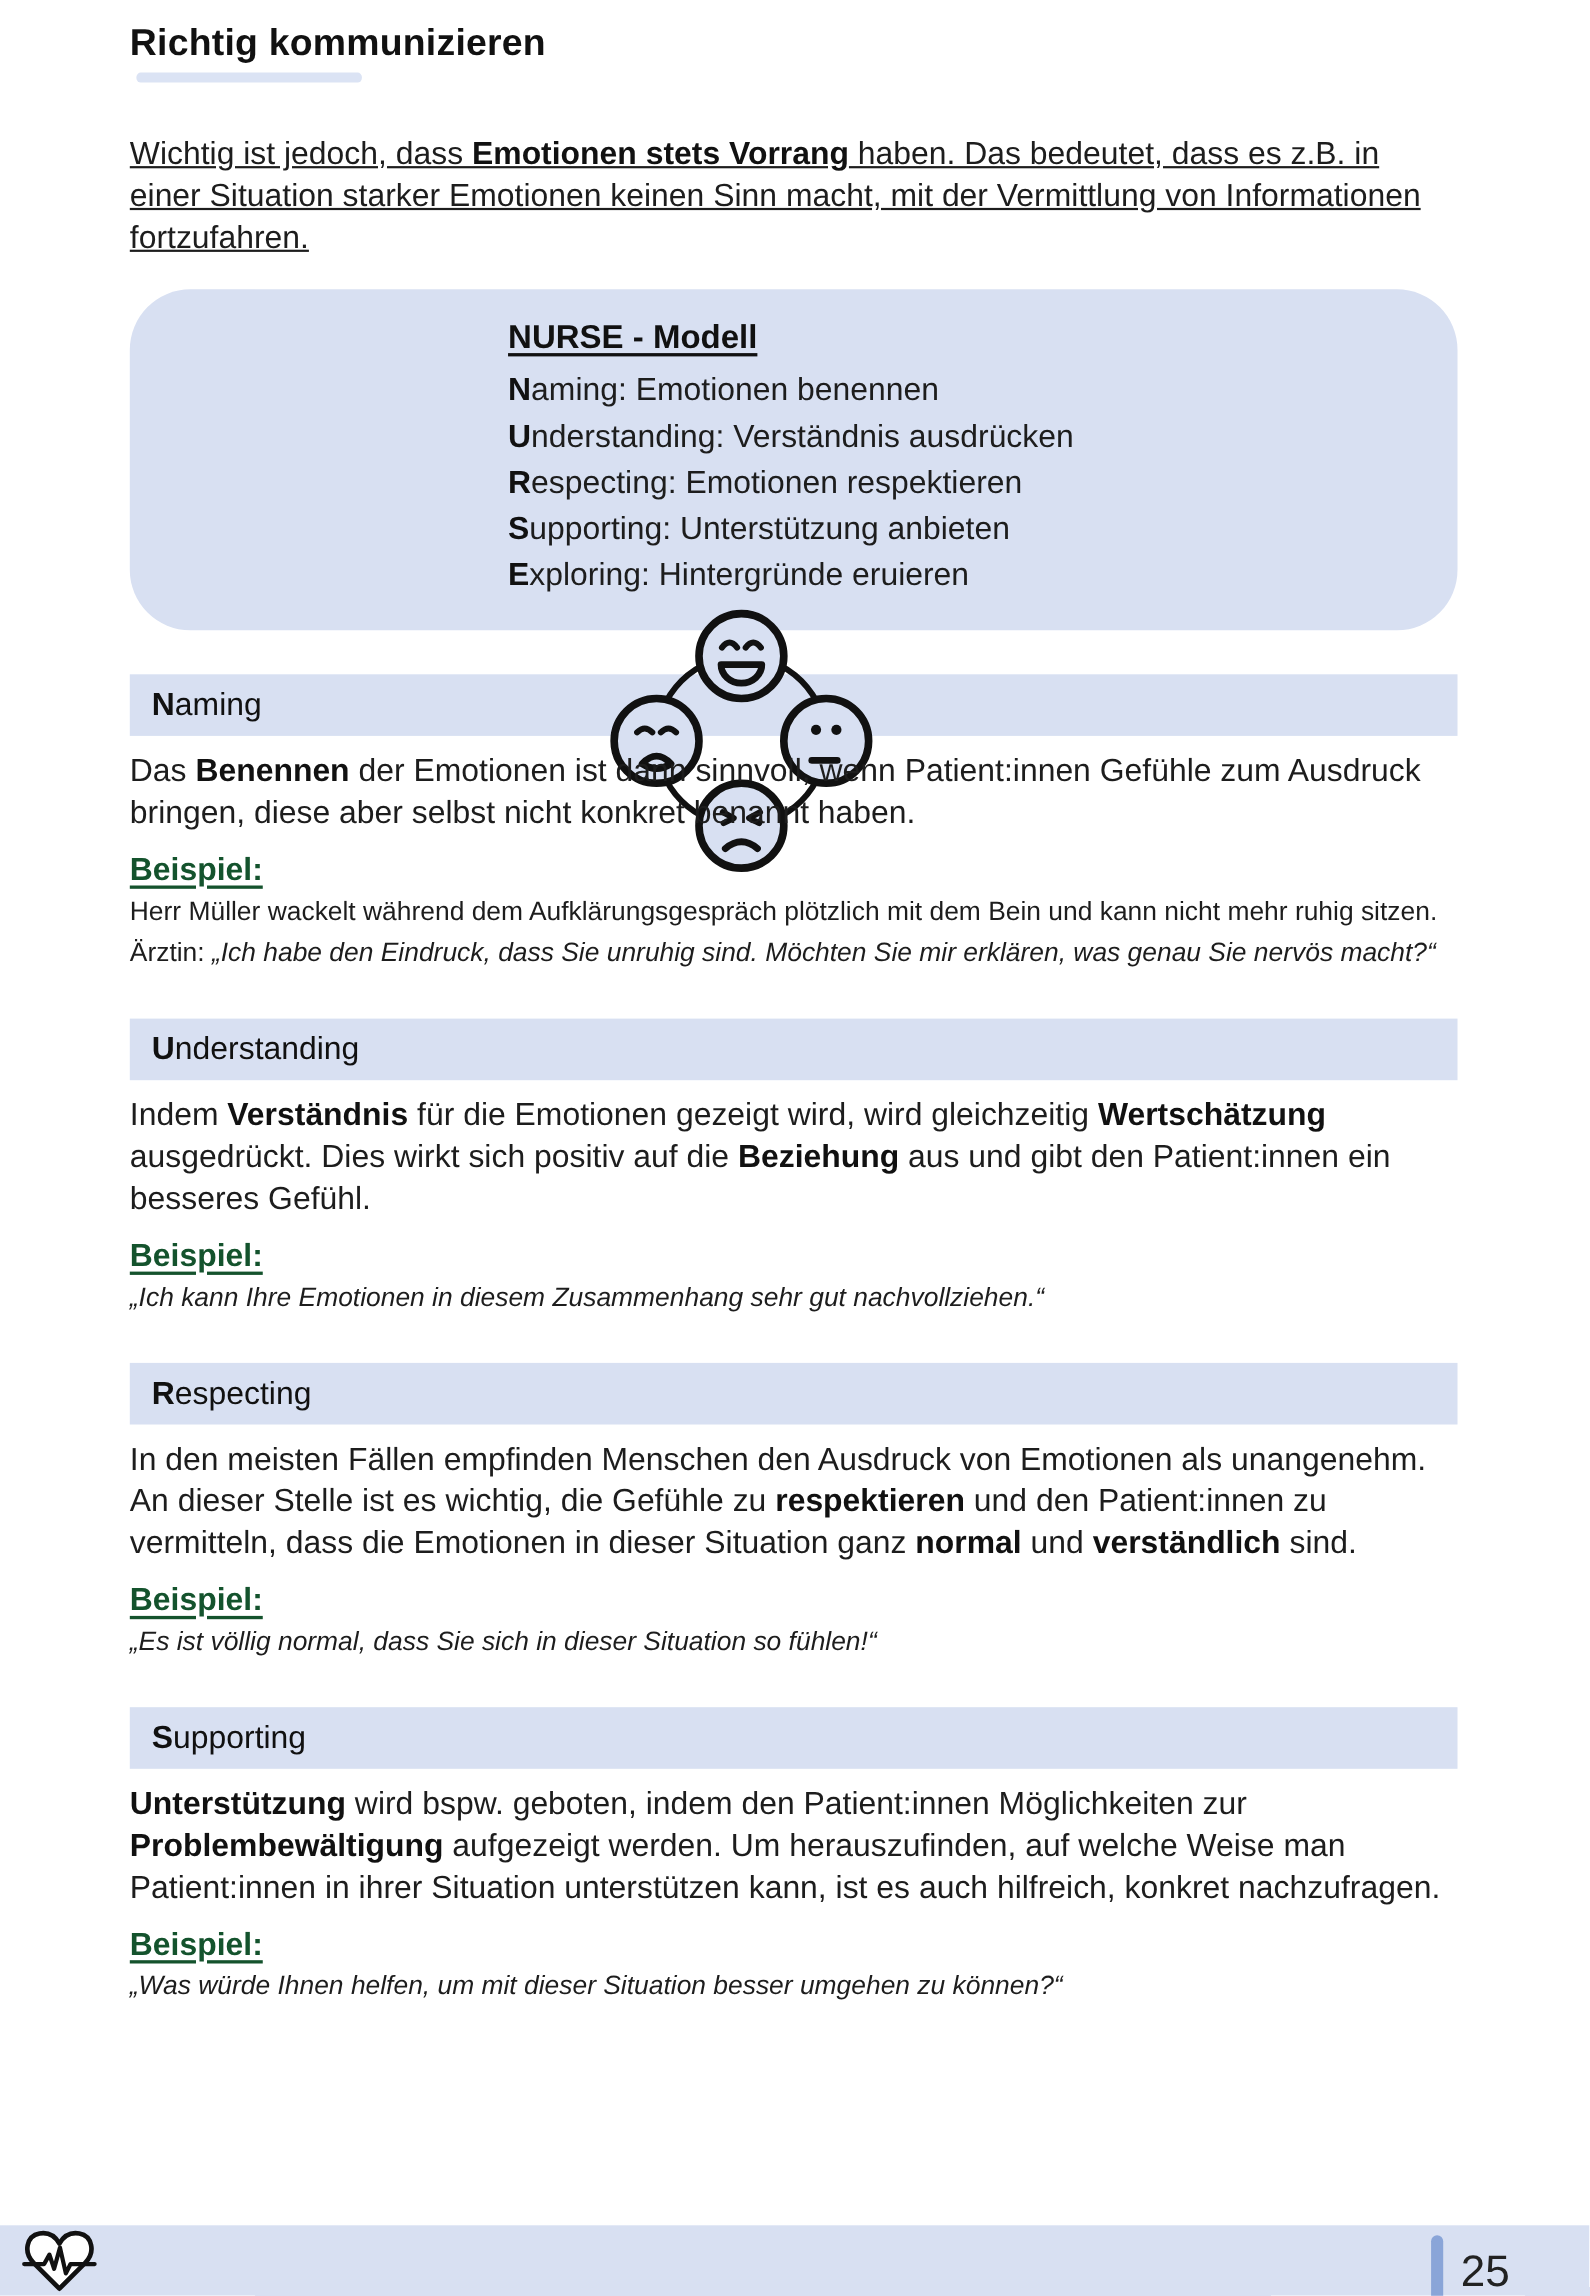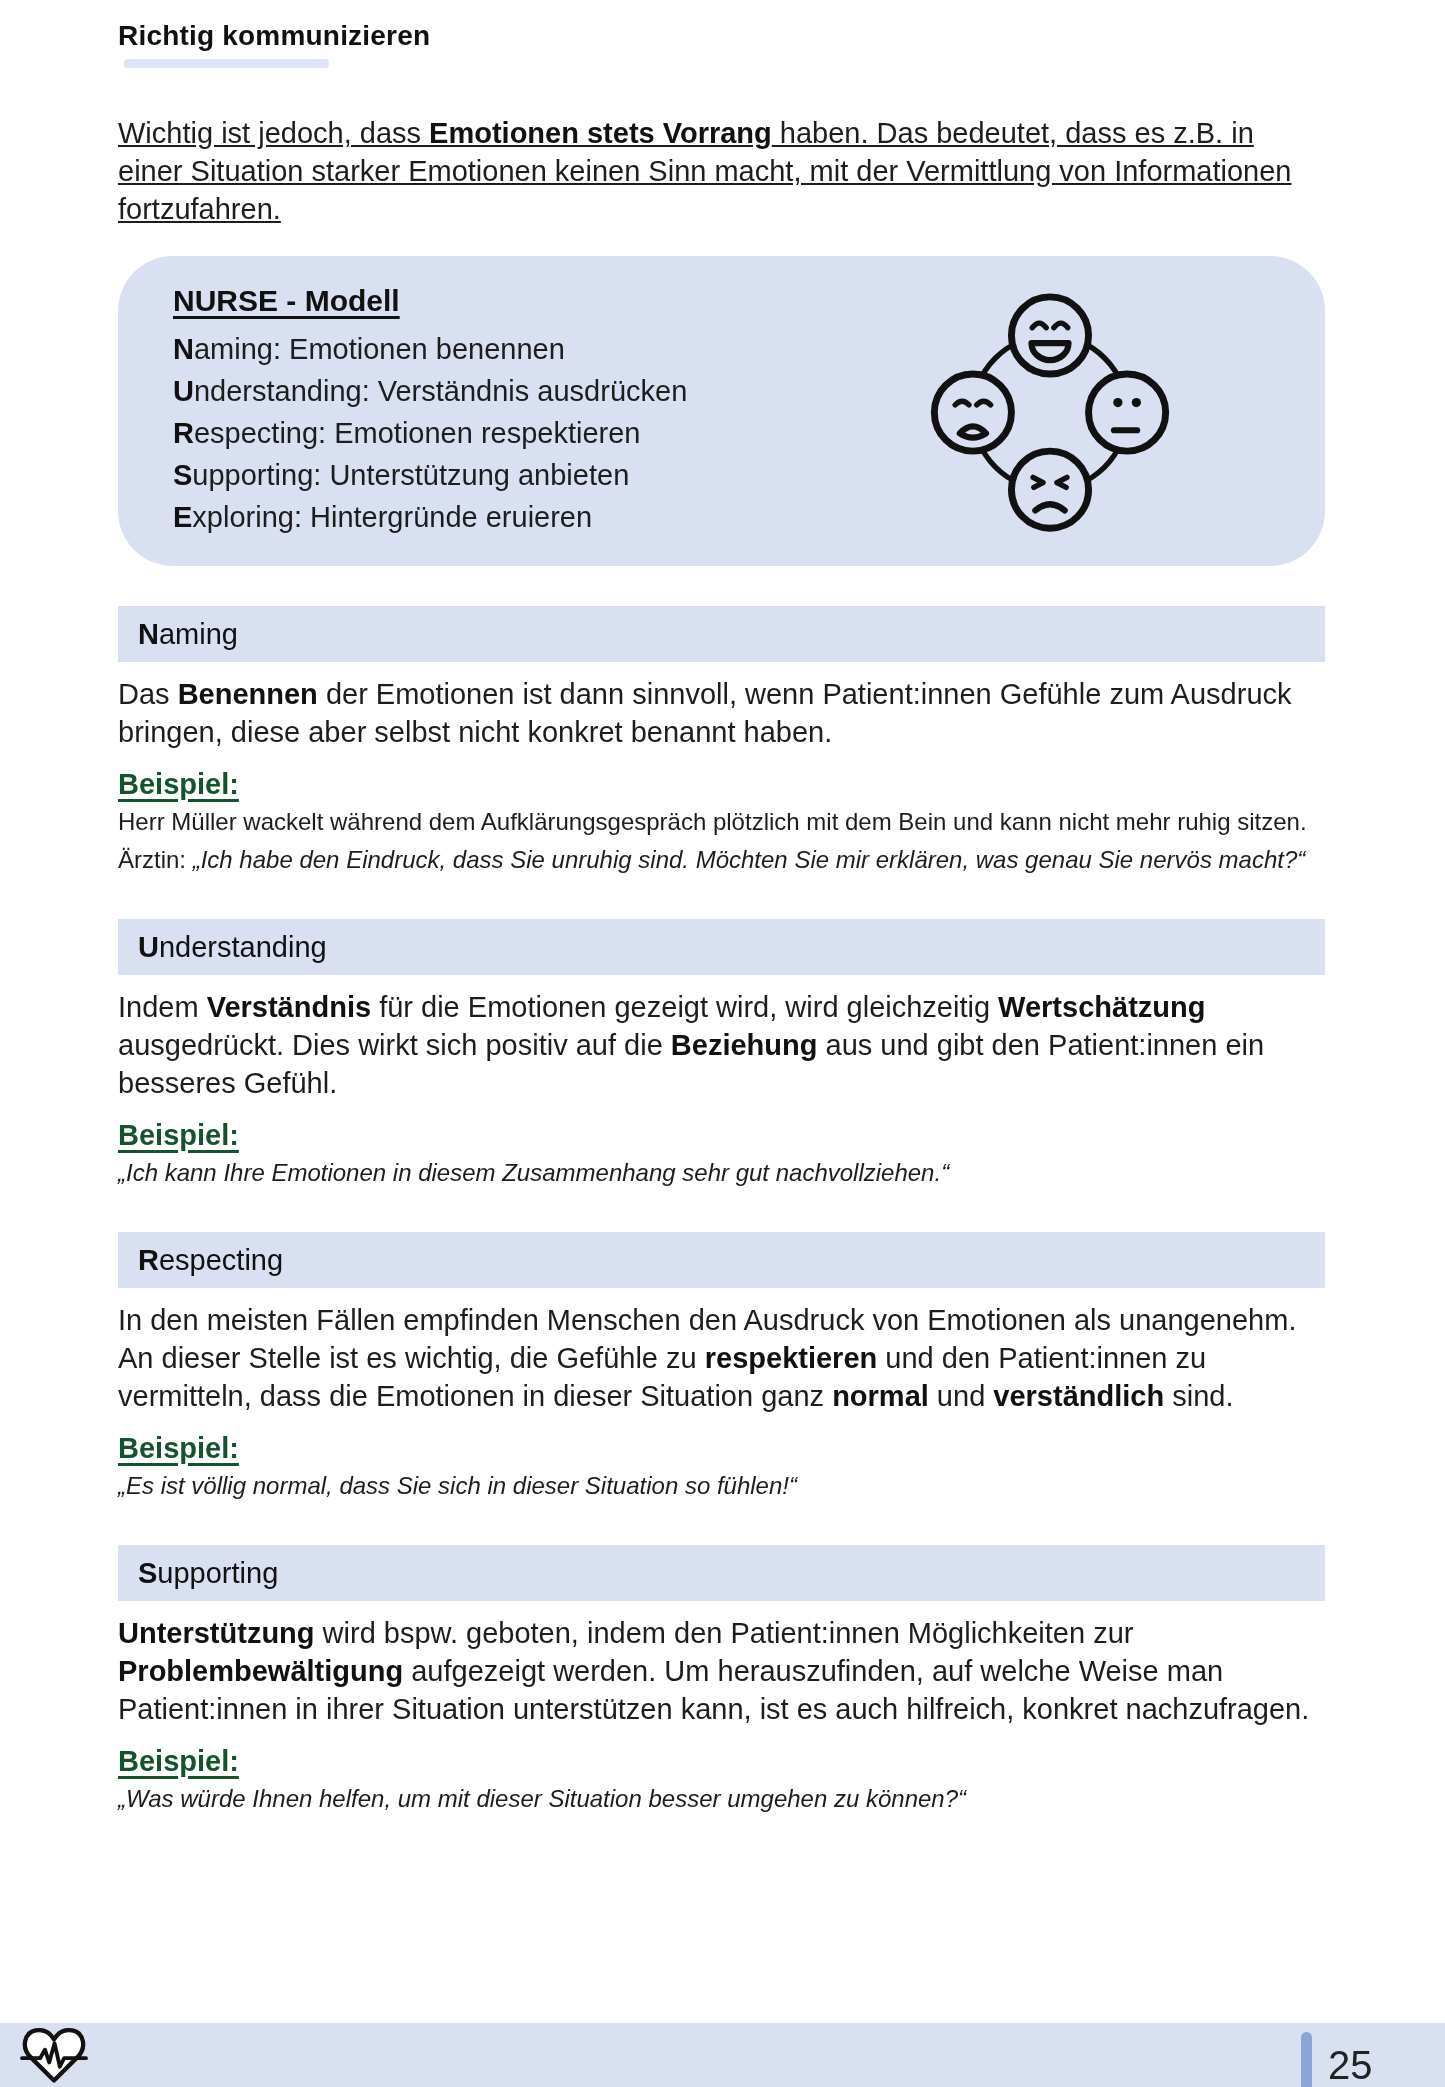--- a/index.html
+++ b/index.html
@@ -5,34 +5,34 @@
   * { margin:0; padding:0; box-sizing:border-box; }
   html,body { background:#ffffff; }
   body {
     width:1445px; height:2087px;
     font-family:"Liberation Sans","DejaVu Sans",sans-serif;
     color:#1d1d1d; position:relative; overflow:hidden;
   }
   .content { padding:20px 120px 0 118px; }
 
   .page-title {
-    font-size:28px; font-weight:bold; color:#111; letter-spacing:.2px;
+    font-size:34px; font-weight:bold; color:#111; letter-spacing:.2px;
   }
   .title-underline {
     width:205px; height:9px; background:var(--underline,#dbe3f4);
     border-radius:4px; margin:7px 0 0 6px;
   }
 
   .intro { margin-top:46px; font-size:29px; line-height:38px;text-decoration:underline; }
 
   .nurse-box {
     margin-top:28px; height:310px; border-radius:55px;
     background:var(--lightblue,#d8e0f2);
     padding:27px 60px 27px 55px;
-    display:flex; align-items:center;
+    display:flex; align-items:center;flex-direction:column;
   }
   .nurse-text { flex:1; }
   .nurse-title {
     font-size:30px; font-weight:bold; color:#111;
     text-decoration:underline; text-decoration-thickness:2.5px; text-underline-offset:5px;
     margin-bottom:10px;
   }
   .nurse-lines { font-size:29px; line-height:42px; }
   .nurse-icon-wrap { width:250px; height:256px; margin-right:90px; flex:none; }
   .nurse-icon-wrap svg { width:100%; height:100%; display:block; }

